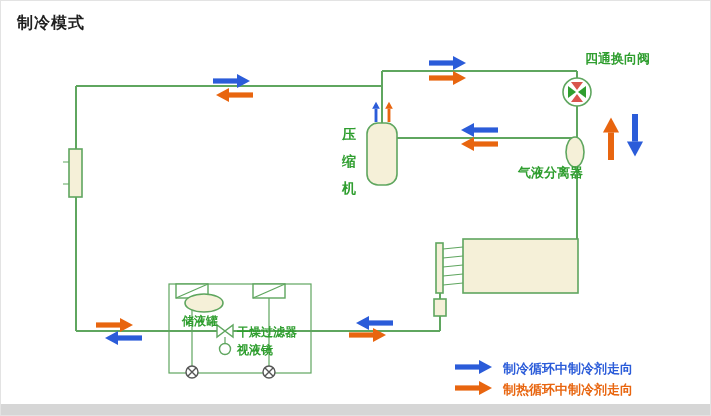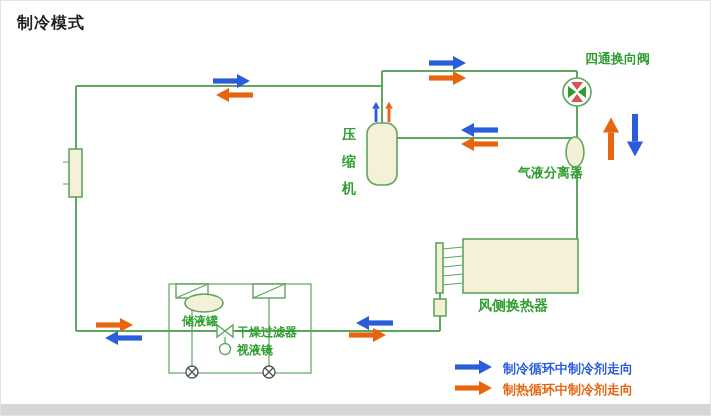--- a/index.html
+++ b/index.html
@@ -123,21 +123,20 @@
       <use href="#arr" class="arr-orange" transform="translate(95,324)"></use>
       <use href="#arr" class="arr-blue" transform="translate(141,337) rotate(180)"></use>
       <use href="#arr" class="arr-blue" transform="translate(454,366)"></use>
       <use href="#arr" class="arr-orange" transform="translate(454,387)"></use>
     </g>
   </svg>
 
   <div class="lbl v compressor-label">压缩机</div>
   <div class="lbl four-way-valve-label">四通换向阀</div>
   <div class="lbl separator-label">气液分离器</div>
-  <div class="lbl air-hx-label">风侧换热器</div>
   <div class="lbl receiver-label">储液罐</div>
   <div class="lbl drier-filter-label">干燥过滤器</div>
   <div class="lbl sight-glass-label">视液镜</div>
 
   <div class="lbl legend-heating-label">制热循环中制冷剂走向</div>
   <div class="lbl legend-cooling-label">制冷循环中制冷剂走向</div>
 
   <div class="footer-bar"></div>
 </div>
 

